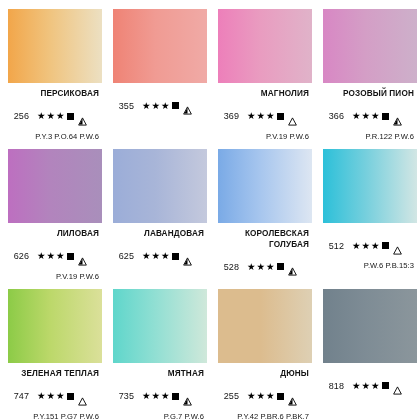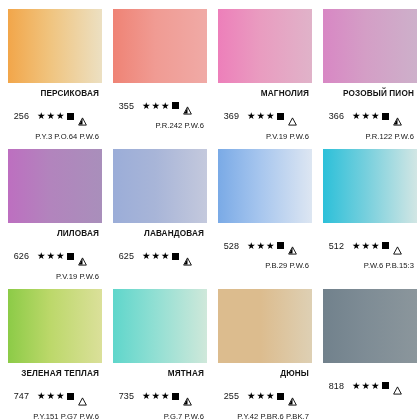--- a/index.html
+++ b/index.html
@@ -122,21 +122,20 @@
             <span class="star">★</span>
             <span class="star">★</span>
             <span class="star">★</span>
             <span class="sq"></span>
             <span class="tri"><svg width="9" height="9" viewBox="0 0 10 10">
                 <polygon points="5,1 9.3,9 0.7,9" fill="none" stroke="#000" stroke-width="1"></polygon>
                 <polygon points="5,1.6 5,8.4 1.6,8.4" fill="#000"></polygon>
               </svg></span>
           </span>
         </div>
-        <div class="pig">P.R.242 P.W.6</div>
       </div>
     </div>
     <div class="cell">
       <div class="swatch" style="background: linear-gradient(to right, rgb(237, 127, 186) 0%, rgb(233, 156, 192) 45%, rgb(224, 179, 201) 100%);"></div>
       <div class="info">
         <div class="sw-name">МАГНОЛИЯ</div>
         <div class="meta">
           <span class="sw-code">369</span>
           <span class="icons">
             <span class="star">★</span>
@@ -206,20 +205,22 @@
                 <polygon points="5,1 9.3,9 0.7,9" fill="none" stroke="#000" stroke-width="1"></polygon>
                 <polygon points="5,1.6 5,8.4 1.6,8.4" fill="#000"></polygon>
               </svg></span>
           </span>
         </div>
       </div>
     </div>
     <div class="cell">
       <div class="swatch" style="background: linear-gradient(to right, rgb(122, 170, 230) 0%, rgb(167, 198, 238) 45%, rgb(221, 230, 242) 100%);"></div>
       <div class="info">
+        <div class="sw-name">КОРОЛЕВСКАЯ
+ГОЛУБАЯ</div>
         <div class="meta">
           <span class="sw-code">528</span>
           <span class="icons">
             <span class="star">★</span>
             <span class="star">★</span>
             <span class="star">★</span>
             <span class="sq"></span>
             <span class="tri"><svg width="9" height="9" viewBox="0 0 10 10">
                 <polygon points="5,1 9.3,9 0.7,9" fill="none" stroke="#000" stroke-width="1"></polygon>
                 <polygon points="5,1.6 5,8.4 1.6,8.4" fill="#000"></polygon>

